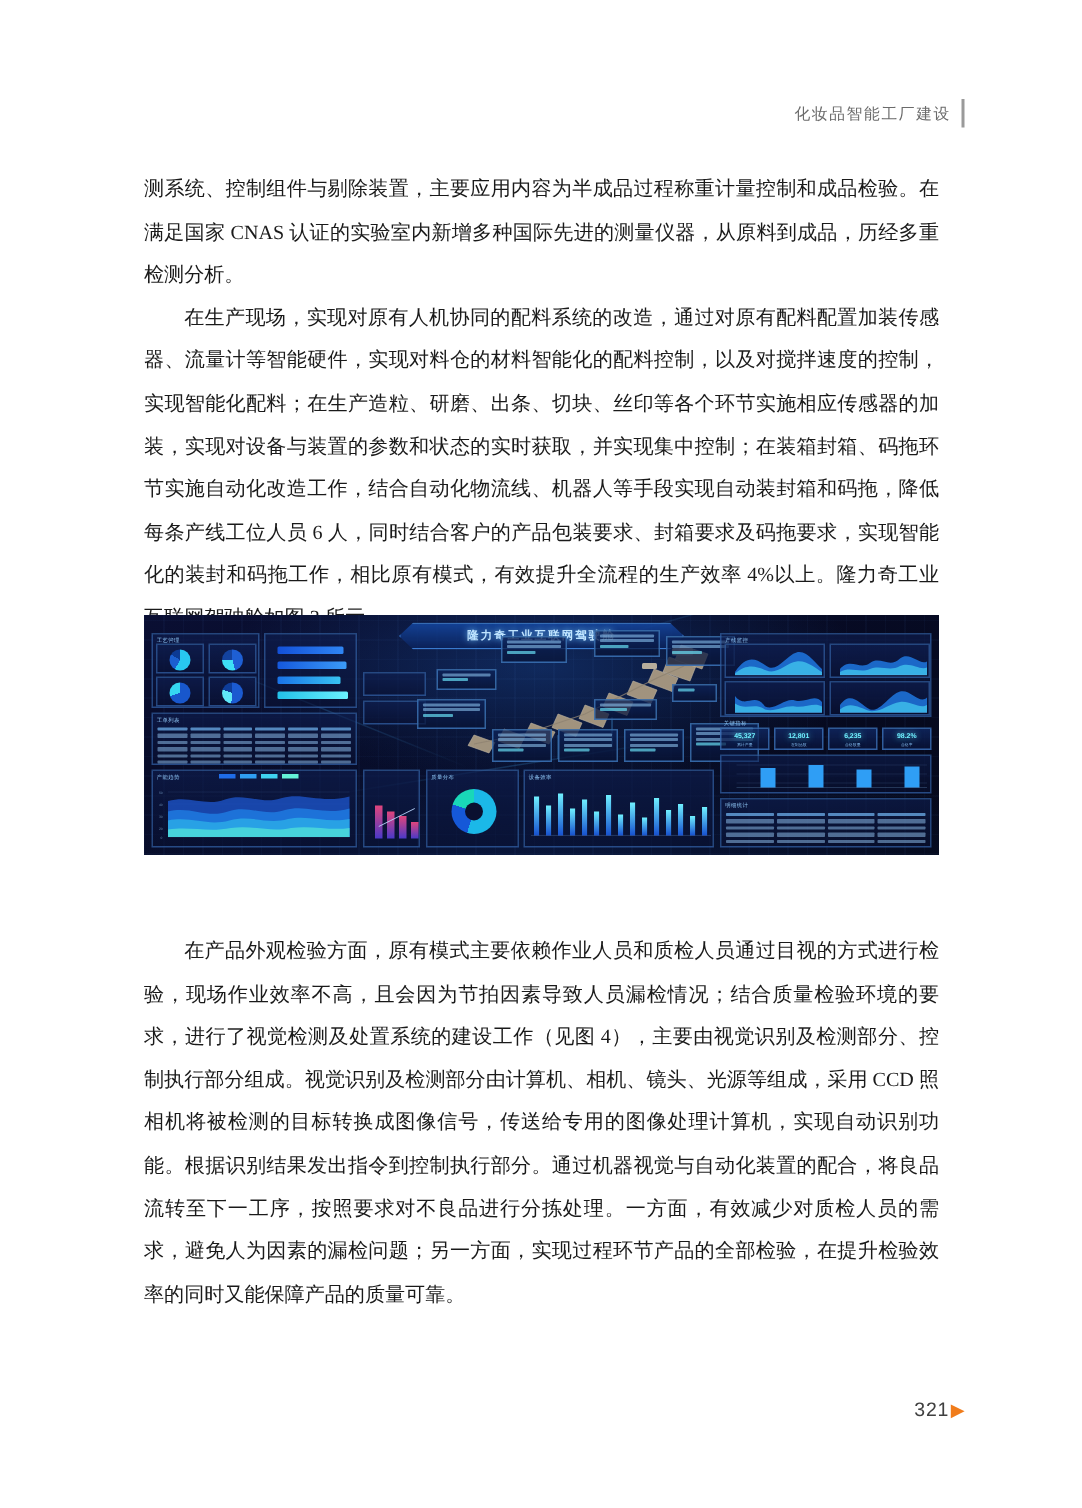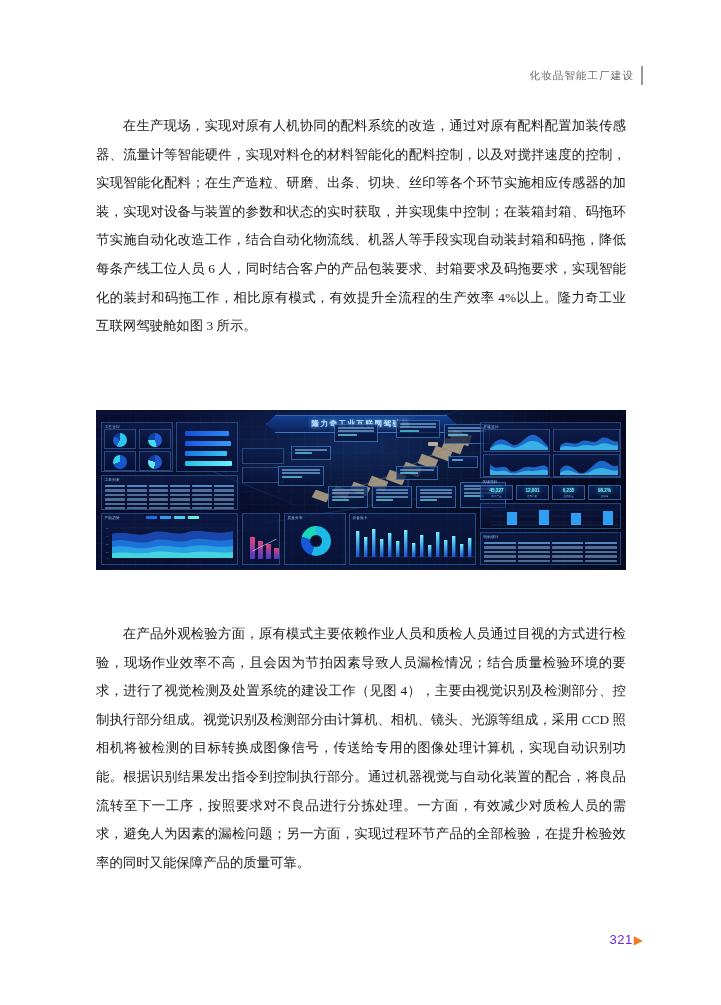--- a/index.html
+++ b/index.html
@@ -169,37 +169,38 @@
     font-family:"Liberation Serif","DejaVu Serif",serif;
   }
 
   
   .page-footer{
     position:absolute;
     right:78px; bottom:58px;
     display:flex; align-items:baseline; gap:1px;
   }
   .page-footer .pnum{
-    font-size:13px; color:#6d28d9; letter-spacing:.5px;
+    font-size:13px; color:#404040; letter-spacing:.5px;
     font-family:"Liberation Sans", sans-serif;
   }
   .page-footer .parrow{
     font-size:12px; color:#f07c1b; line-height:1;
     font-family:"Liberation Sans", sans-serif;
   }
 </style>
 </head>
 <body>
 
 <div class="page-header">
   <span class="hdr-text">化妆品智能工厂建设</span>
   <span class="hdr-rule"></span>
 </div>
 
 <div class="content">
+  <p class="para">测系统、控制组件与剔除装置，主要应用内容为半成品过程称重计量控制和成品检验。在满足国家 CNAS 认证的实验室内新增多种国际先进的测量仪器，从原料到成品，历经多重检测分析。</p>
   <p class="para indent">在生产现场，实现对原有人机协同的配料系统的改造，通过对原有配料配置加装传感器、流量计等智能硬件，实现对料仓的材料智能化的配料控制，以及对搅拌速度的控制，实现智能化配料；在生产造粒、研磨、出条、切块、丝印等各个环节实施相应传感器的加装，实现对设备与装置的参数和状态的实时获取，并实现集中控制；在装箱封箱、码拖环节实施自动化改造工作，结合自动化物流线、机器人等手段实现自动装封箱和码拖，降低每条产线工位人员 6 人，同时结合客户的产品包装要求、封箱要求及码拖要求，实现智能化的装封和码拖工作，相比原有模式，有效提升全流程的生产效率 4%以上。隆力奇工业互联网驾驶舱如图 3 所示。</p>
 </div>
 
 <div class="figure-wrap">
   <div class="dash">
 
     <div class="beam" style="left:40px;top:30px;width:190px;transform:rotate(22deg);"></div>
     <div class="beam" style="left:300px;top:18px;width:210px;transform:rotate(-16deg);"></div>
     <div class="beam" style="left:120px;top:120px;width:260px;transform:rotate(-9deg);"></div>
 

